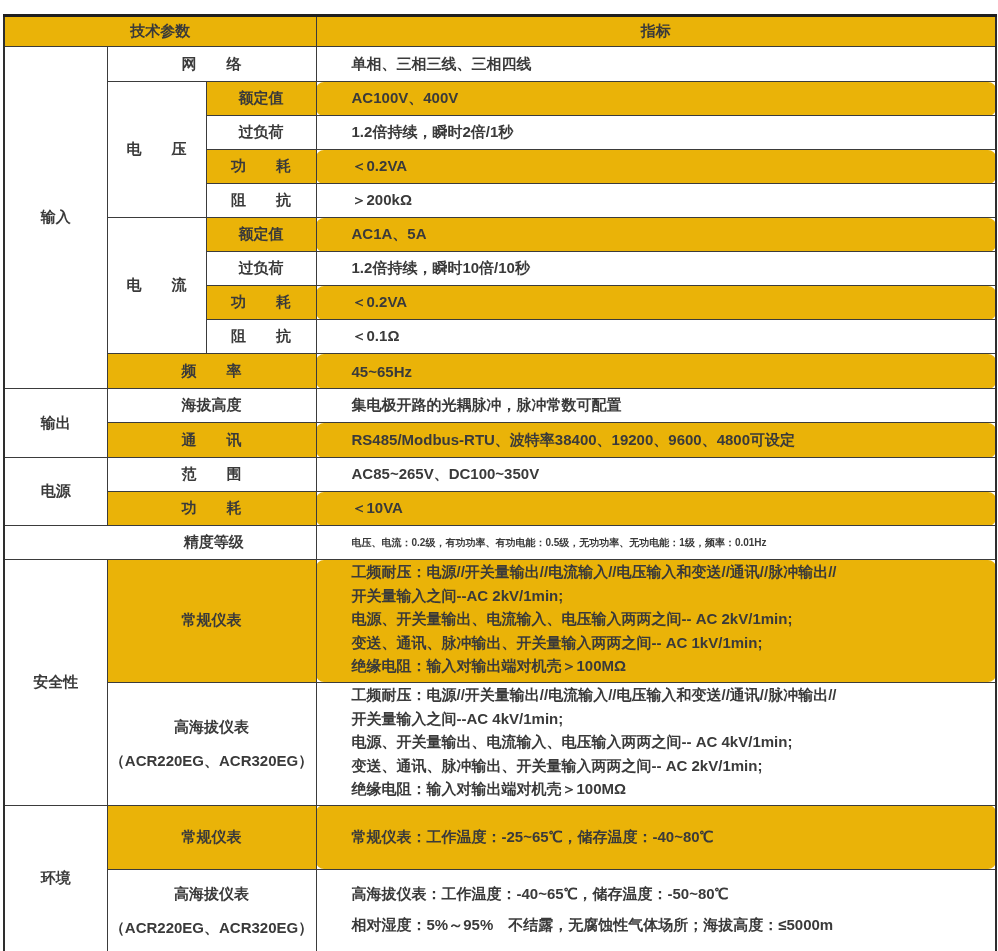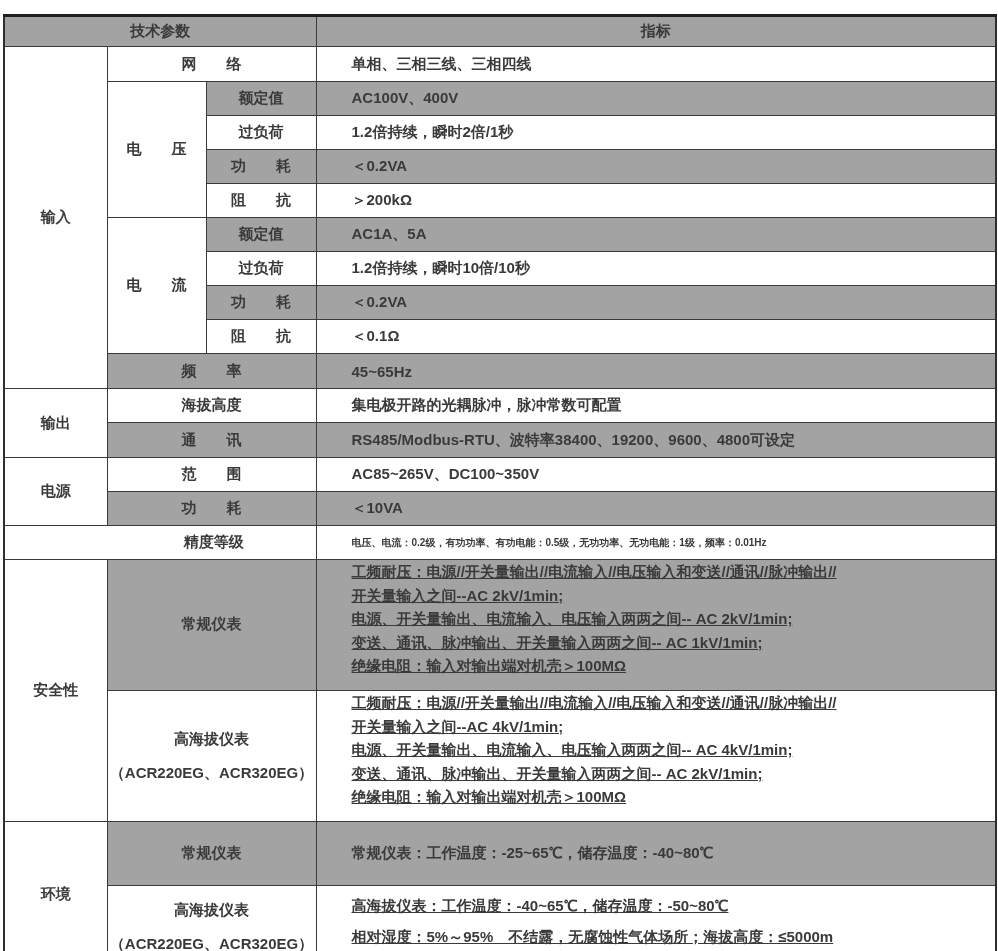--- a/index.html
+++ b/index.html
@@ -24,23 +24,23 @@
     border: 2px solid #2e2e2e;
     border-top: 3px solid #1f1f1f;
     border-bottom: 3px solid #1f1f1f;
   }
   td {
     border: 1px solid #3b3b3b;
     vertical-align: middle;
     overflow: hidden;
   }
   .c   { text-align: center; }
-  .val { text-align: left; padding: 2px 8px 2px 35px; }
-  .shade { background: #a3a3a3; }
-  .multi { white-space: pre-line; line-height: 23.6px; padding-top: 0; padding-bottom: 12px; text-decoration: underline; }
+  .val { text-align: left; padding: 2px 8px 2px 35px; border-radius: 8px; }
+  .shade { background: #eab308; }
+  .multi { white-space: pre-line; line-height: 23.6px; padding-top: 0; padding-bottom: 4px; }
   .pre   { white-space: pre-line; line-height: 34px; }
   .lh31  { line-height: 31px; }
   .acc-label { text-align: center; padding-left: 108px; }
   .acc-val   { font-size: 10px; }
   .h31  { height: 31px; }
   .h34  { height: 34px; }
   .h35  { height: 35px; }
   .h118 { height: 118px; }
   .h64  { height: 64px; }
   .h84  { height: 84px; }

